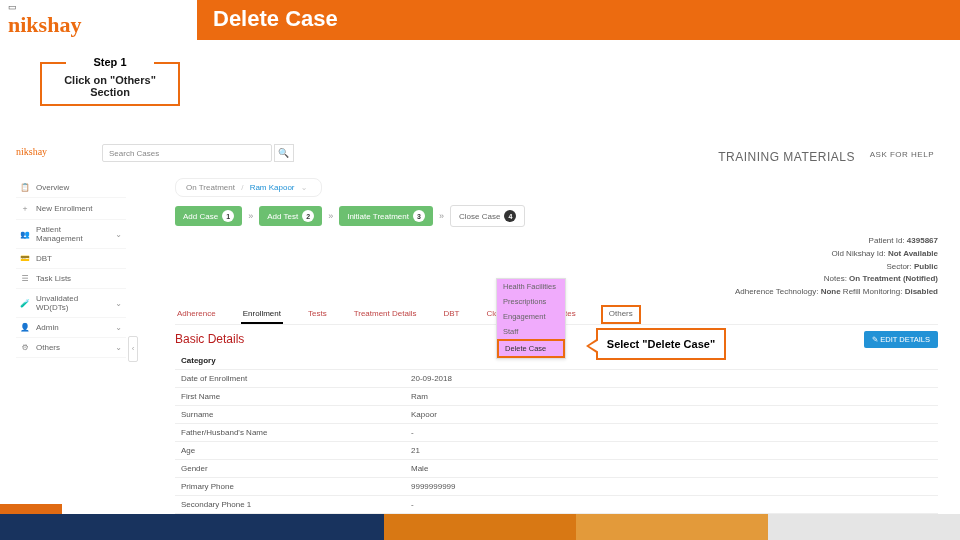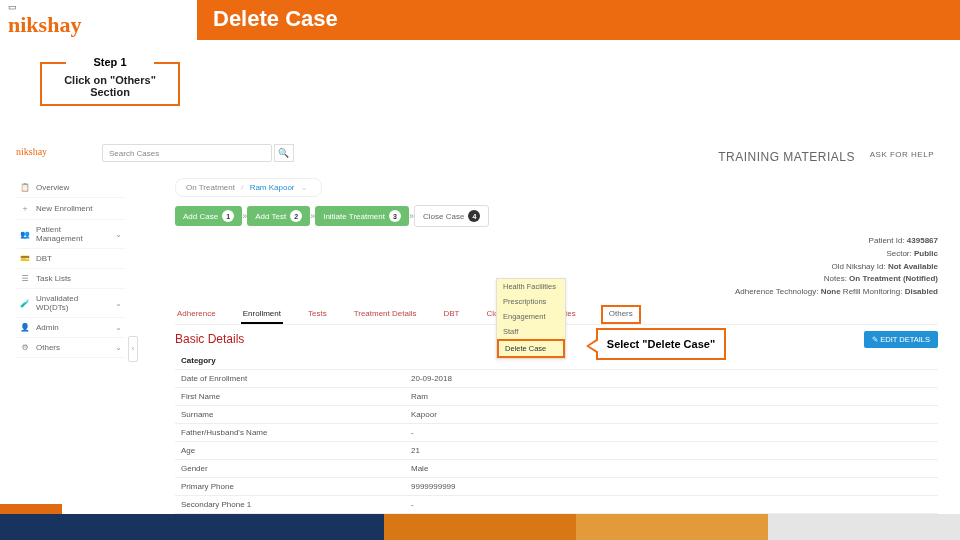--- a/index.html
+++ b/index.html
@@ -25,37 +25,37 @@
   .sidenav { position:absolute; top:50px; left:6px; width:110px; }
   .sidenav .item { display:flex; align-items:center; gap:6px; padding:5px 4px; color:#666; font-size:8px; border-bottom:1px solid #f5f5f5; }
   .sidenav .item .ic { width:10px; text-align:center; color:#888; }
   .sidenav .item .chev { margin-left:auto; color:#999; }
   .collapse-tab { position:absolute; top:208px; left:118px; width:10px; height:26px; border:1px solid #ddd; border-radius:2px; text-align:center; line-height:24px; color:#aaa; font-size:8px;}
   
   .main { position:absolute; top:50px; left:165px; right:12px; }
   .crumb { font-size:8px; color:#888; padding:4px 10px; border:1px solid #eee; border-radius:8px; display:inline-block; margin-bottom:8px;}
   .crumb .sep { color:#ccc; padding:0 4px;}
   .crumb .cur { color:#2292d6; }
-  .flow { display:flex; align-items:center; gap:0; margin-bottom:8px; }
+  .flow { display:flex; align-items:center; gap:6px; margin-bottom:8px; }
   .pill { padding:4px 8px; border-radius:3px; font-size:8px; color:#fff; display:inline-flex; align-items:center; gap:4px;}
   .pill.green { background:#6cc070; }
   .pill.outline { background:#fff; color:#666; border:1px solid #ddd; }
   .badge { background:#fff; color:#333; border-radius:7px; width:12px; height:12px; display:inline-flex; justify-content:center; align-items:center; font-size:7px; font-weight:600;}
   .pill.green .badge { background:#fff; color:#333;}
   .badge.dark { background:#333; color:#fff; }
   .arrow { color:#999; font-size:9px; }
   .info { font-size:8px; color:#555; line-height:1.6; margin-bottom:6px;text-align:right;}
   .info b { font-weight:700; }
   
   .tabs { display:flex; gap:23px; border-bottom:1px solid #eee; font-size:8px; margin-bottom:6px;}
   .tabs .tab { padding:4px 2px; color:#c04646; }
   .tabs .tab.active { color:#222; font-weight:400; border-bottom:2px solid #000000; }
   .tabs .tab.highlight { border:2px solid #ec6b10; padding:2px 6px; color:#666; }
   
-  .others-menu { position:absolute; top:150px; left:486px; width:70px; border:1px solid #e0e0e0; background:#fef9c3; font-size:7.5px; box-shadow:0 1px 3px rgba(0,0,0,.1);}
+  .others-menu { position:absolute; top:150px; left:486px; width:70px; border:1px solid #e0e0e0; background:#f0abfc; font-size:7.5px; box-shadow:0 1px 3px rgba(0,0,0,.1);}
   .others-menu div { padding:3px 6px; color:#666; }
   .others-menu .hl { border:2px solid #ec6b10; color:#333; }
   
   .section-row { display:flex; justify-content:space-between; align-items:center; margin-bottom:4px;}
   .section-title { font-size:12px; font-weight:400; color:#b91c1c; }
   .edit-btn { background:#2292d6; color:#fff; font-size:7.5px; padding:4px 8px; border-radius:2px;}
   
   .tbl { width:100%; border-collapse:collapse; font-size:8px; }
   .tbl th, .tbl td { border-bottom:1px solid #eee; padding:4px 6px; text-align:left; color:#555;}
   .tbl th { font-weight:700; color:#222; }
@@ -160,22 +160,22 @@
         </span>
       <span class="arrow">»</span>
       <span class="pill outline">
           <span>Close Case</span>
           <span class="badge dark">4</span>
         </span>
     </div>
 
     <div class="info">
       <div><span>Patient Id: </span><b>4395867</b></div>
+      <div><span>Old Nikshay Id: </span><b>Not Available</b></div>
       <div><span>Sector: </span><b>Public</b></div>
-      <div><span>Old Nikshay Id: </span><b>Not Available</b></div>
       <div><span>Notes: </span><b>On Treatment (Notified)</b></div>
       <div><span>Adherence Technology: </span><b>None</b><span>   Refill Monitoring: </span><b>Disabled</b></div>
     </div>
 
     <div class="tabs">
       <span class="tab">Adherence</span>
       <span class="tab active">Enrollment</span>
       <span class="tab">Tests</span>
       <span class="tab">Treatment Details</span>
       <span class="tab">DBT</span>

